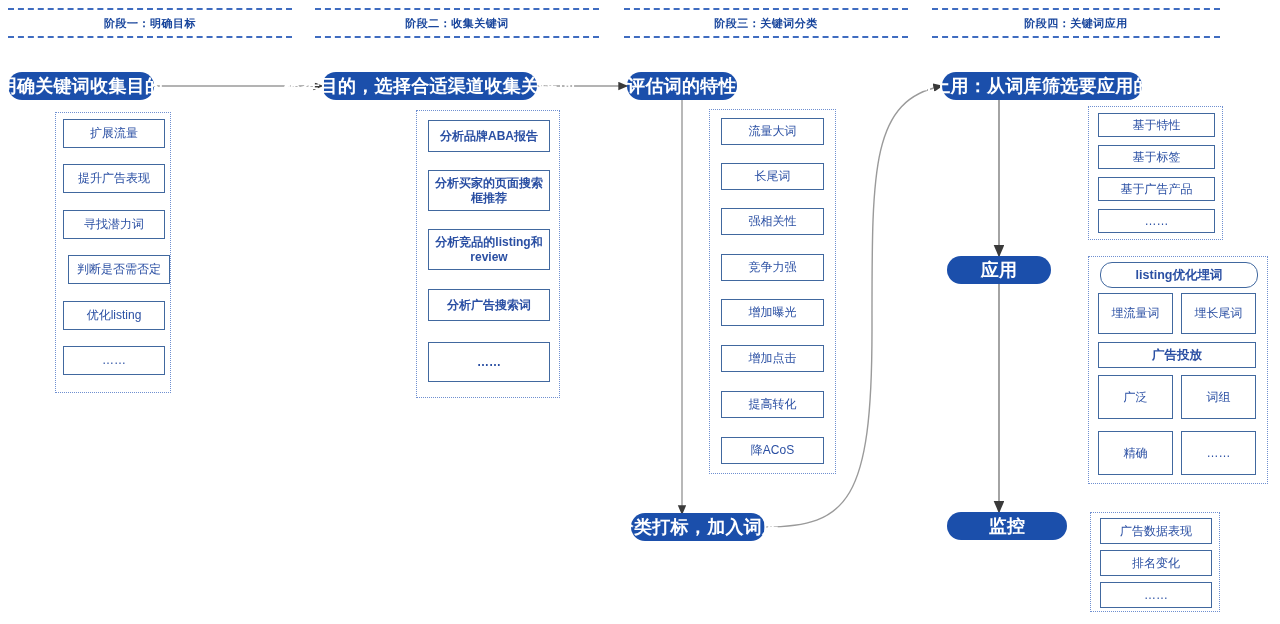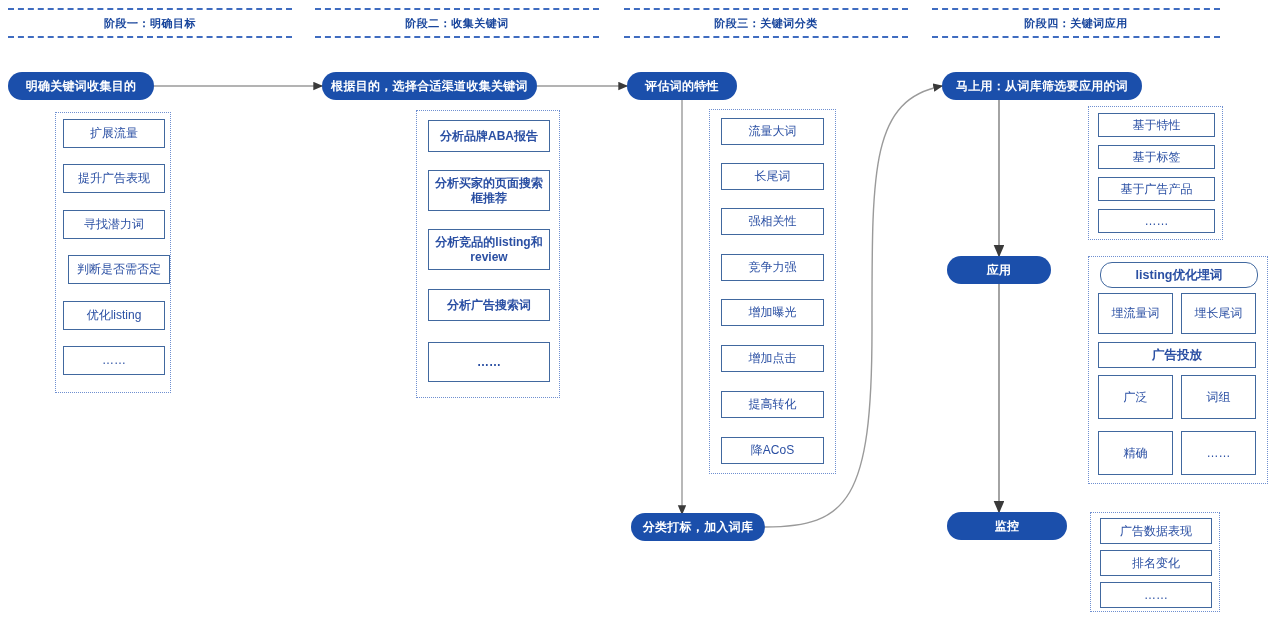--- a/index.html
+++ b/index.html
@@ -40,21 +40,21 @@
     white-space: nowrap;
   }
 
   
   .pill {
     position: absolute;
     box-sizing: border-box;
     background: #1b4fab;
     color: #ffffff;
     border-radius: 16px;
-    font-size: 12px;
+    font-size: 18px;
     font-weight: bold;
     display: flex;
     align-items: center;
     justify-content: center;
     white-space: nowrap;
     letter-spacing: .3px;
   }
 
   
   .group {

